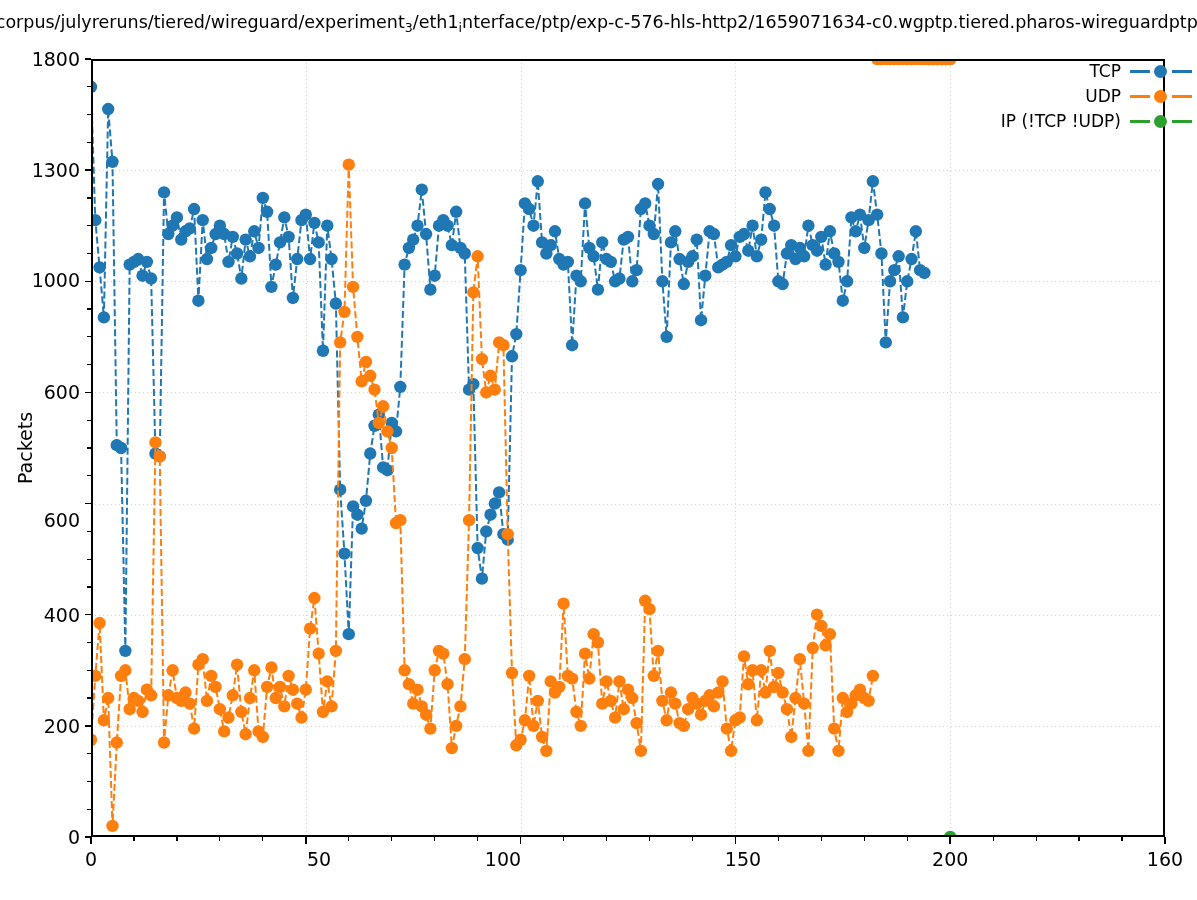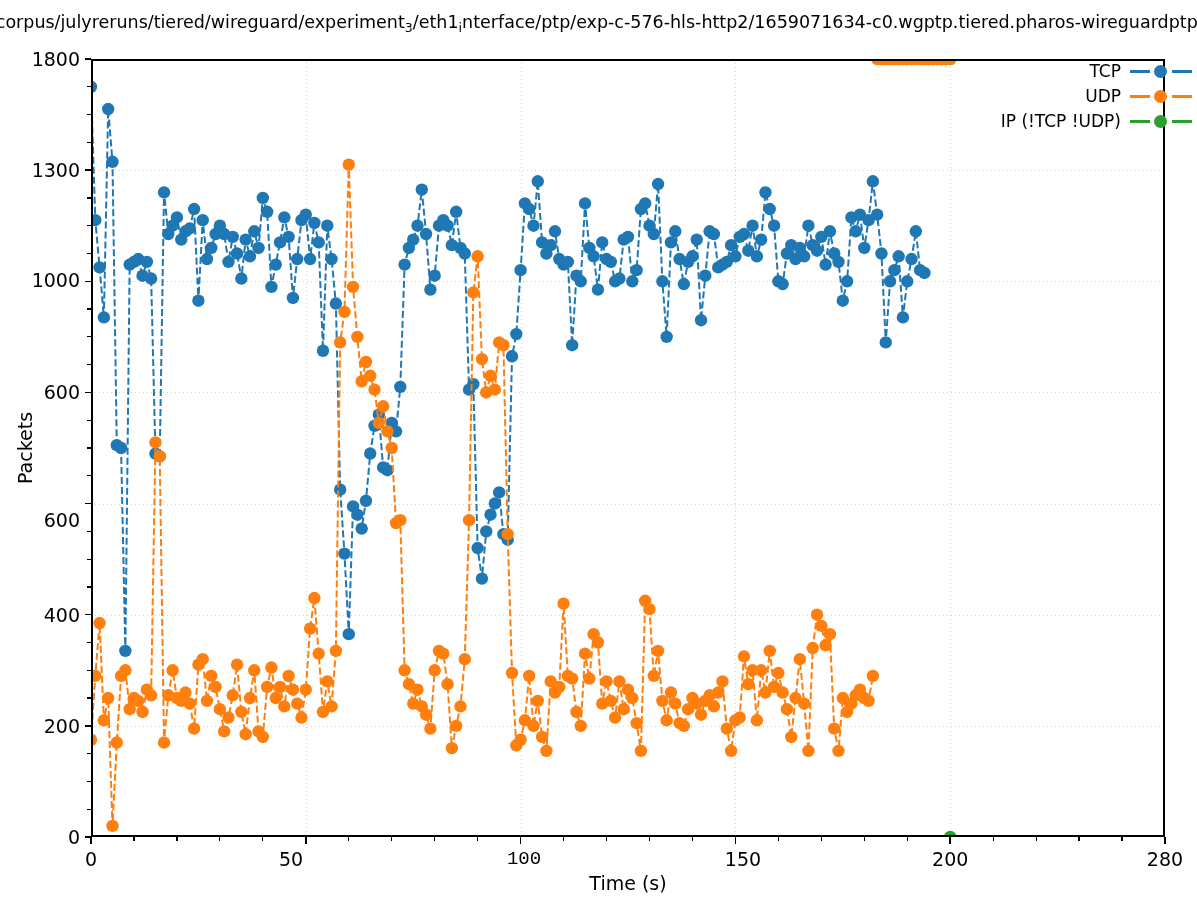--- a/index.html
+++ b/index.html
@@ -131,29 +131,29 @@
         <div class="tick-minor ytick-minor" style="top: 249.471px;"></div>
         <div class="tick-minor ytick-minor" style="top: 193.9px;"></div>
         <div class="tick-minor ytick-minor" style="top: 166.114px;"></div>
         <div class="tick-minor ytick-minor" style="top: 138.329px;"></div>
         <div class="tick-minor ytick-minor" style="top: 82.7571px;"></div>
         <div class="tick-minor ytick-minor" style="top: 54.9714px;"></div>
         <div class="tick-minor ytick-minor" style="top: 27.1857px;"></div>
         <div class="tick-major xtick-major" style="left: -0.75px;"></div>
         <div class="xlabel-txt" style="left: 0px;">0</div>
         <div class="tick-major xtick-major" style="left: 214.05px;"></div>
-        <div class="xlabel-txt" style="left: 200px;">50</div>
+        <div class="xlabel-txt" style="left: 228px;">50</div>
         <div class="tick-major xtick-major" style="left: 428.85px;"></div>
-        <div class="xlabel-txt" style="left: 433px; font-family: Liberation Mono, monospace;">100</div>
+        <div class="xlabel-txt" style="left: 412px;">100</div>
         <div class="tick-major xtick-major" style="left: 643.65px;"></div>
         <div class="xlabel-txt" style="left: 652px;">150</div>
         <div class="tick-major xtick-major" style="left: 858.45px;"></div>
         <div class="xlabel-txt" style="left: 859.2px;">200</div>
         <div class="tick-major xtick-major" style="left: 1073.25px;"></div>
-        <div class="xlabel-txt" style="left: 1074px;">280</div>
+        <div class="xlabel-txt" style="left: 1074px;">160</div>
         <div class="tick-minor xtick-minor" style="left: 42.36px;"></div>
         <div class="tick-minor xtick-minor" style="left: 85.32px;"></div>
         <div class="tick-minor xtick-minor" style="left: 128.28px;"></div>
         <div class="tick-minor xtick-minor" style="left: 171.24px;"></div>
         <div class="tick-minor xtick-minor" style="left: 257.16px;"></div>
         <div class="tick-minor xtick-minor" style="left: 300.12px;"></div>
         <div class="tick-minor xtick-minor" style="left: 343.08px;"></div>
         <div class="tick-minor xtick-minor" style="left: 386.04px;"></div>
         <div class="tick-minor xtick-minor" style="left: 471.96px;"></div>
         <div class="tick-minor xtick-minor" style="left: 514.92px;"></div>
@@ -584,21 +584,20 @@
           </g>
         </svg>
     </div>
 
     <div class="spine" id="spine-left"></div>
     <div class="spine" id="spine-right"></div>
     <div class="spine" id="spine-top"></div>
     <div class="spine" id="spine-bottom"></div>
   </div>
 
-  <div id="xlabel">Time (s)</div>
 
   <div id="legend">
       <div class="leg-row" style="top: 0px;">
         <span class="leg-label">TCP</span>
         <span class="leg-art">
           <span class="ln a" style="background:#1f77b4"></span>
           <span class="mk" style="background:#1f77b4"></span>
           <span class="ln b" style="background:#1f77b4"></span>
         </span>
       </div>

